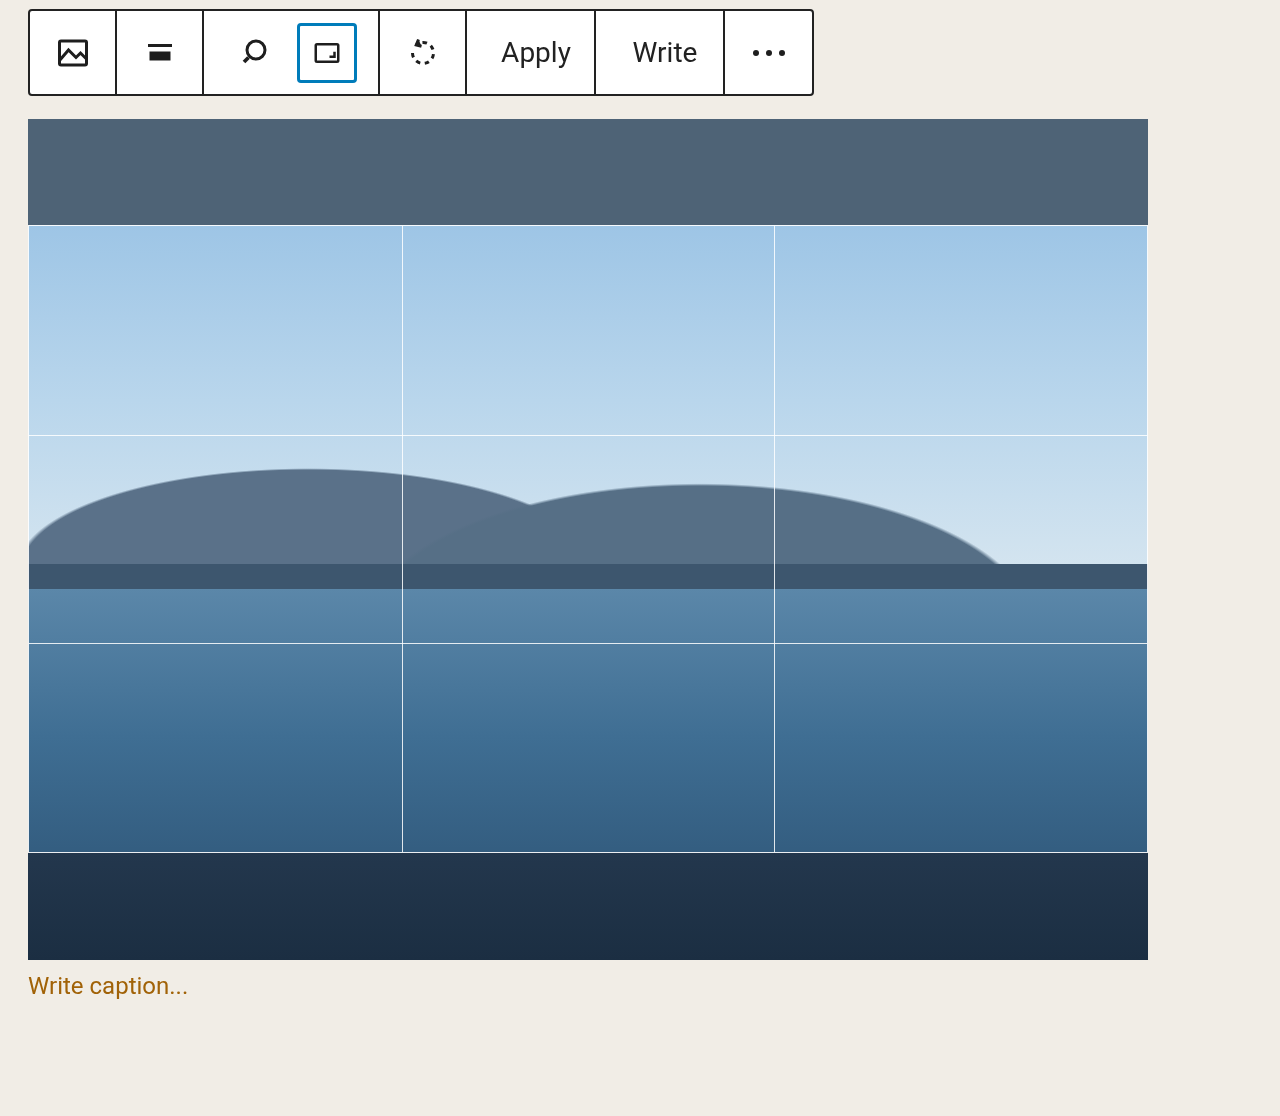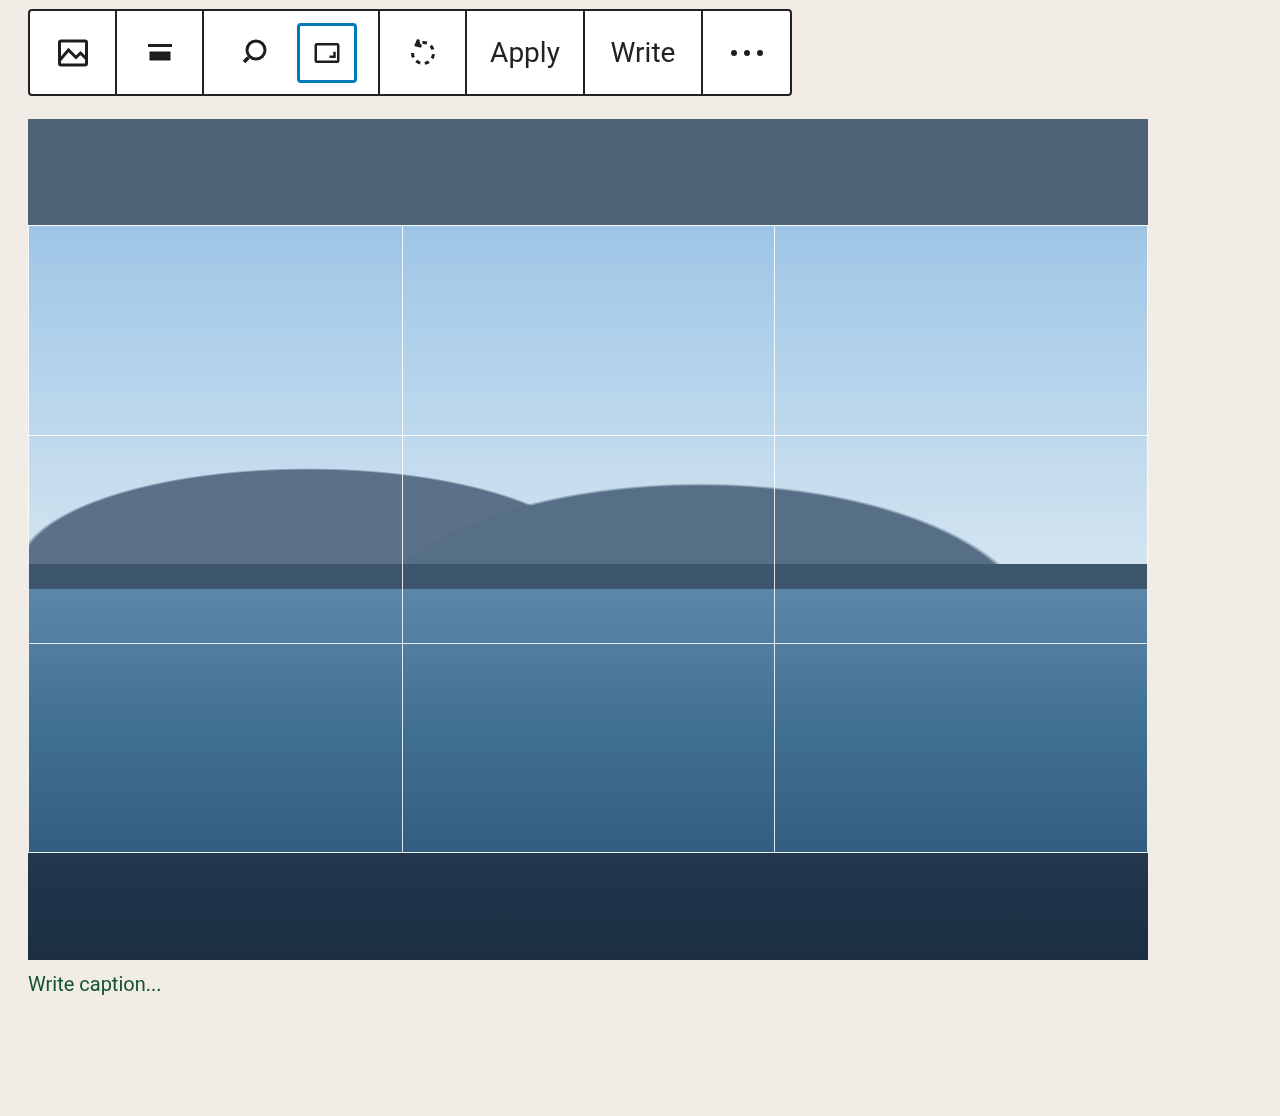--- a/index.html
+++ b/index.html
@@ -29,21 +29,21 @@
     justify-content: center;
     border-right: 2px solid #222;
     min-width: 87px;
     height: 100%;
     cursor: pointer;
     user-select: none;
     padding: 0;
   }
   .tb-cell:last-child { border-right: none; }
   .tb-double { min-width: 176px; padding: 0 8px; }
-  .tb-wide { min-width: 118px; padding: 0 18px; font-size: 28px; color: #222; }
+  .tb-wide { min-width: 118px; padding: 0 18px; font-size: 28px; color: #222; margin-left: 11px; }
   .inner-btn {
     width: 68px; height: 68px;
     display:flex; align-items:center; justify-content:center;
     border-radius:4px;
   }
   .inner-active {
     width: 60px; height: 60px;
     border: 3px solid #007cba;
     border-radius: 4px;
     display:flex; align-items:center; justify-content:center;
@@ -100,22 +100,22 @@
     position:absolute; background:rgba(255,255,255,.85);
   }
   .grid-v1 { top:0; bottom:0; left:33.333%; width:1px; }
   .grid-v2 { top:0; bottom:0; left:66.666%; width:1px; }
   .grid-h1 { left:0; right:0; top:33.333%; height:1px; }
   .grid-h2 { left:0; right:0; top:66.666%; height:1px; }
 
   
   .caption {
     margin-top: 12px;
-    font-size: 20px;
-    color: #14532d;
+    font-size: 24px;
+    color: #a16207;
     width: 1120px;
   }
 </style>
 </head>
 <body>
 
 <div class="canvas">
 
   
   <div class="toolbar">

